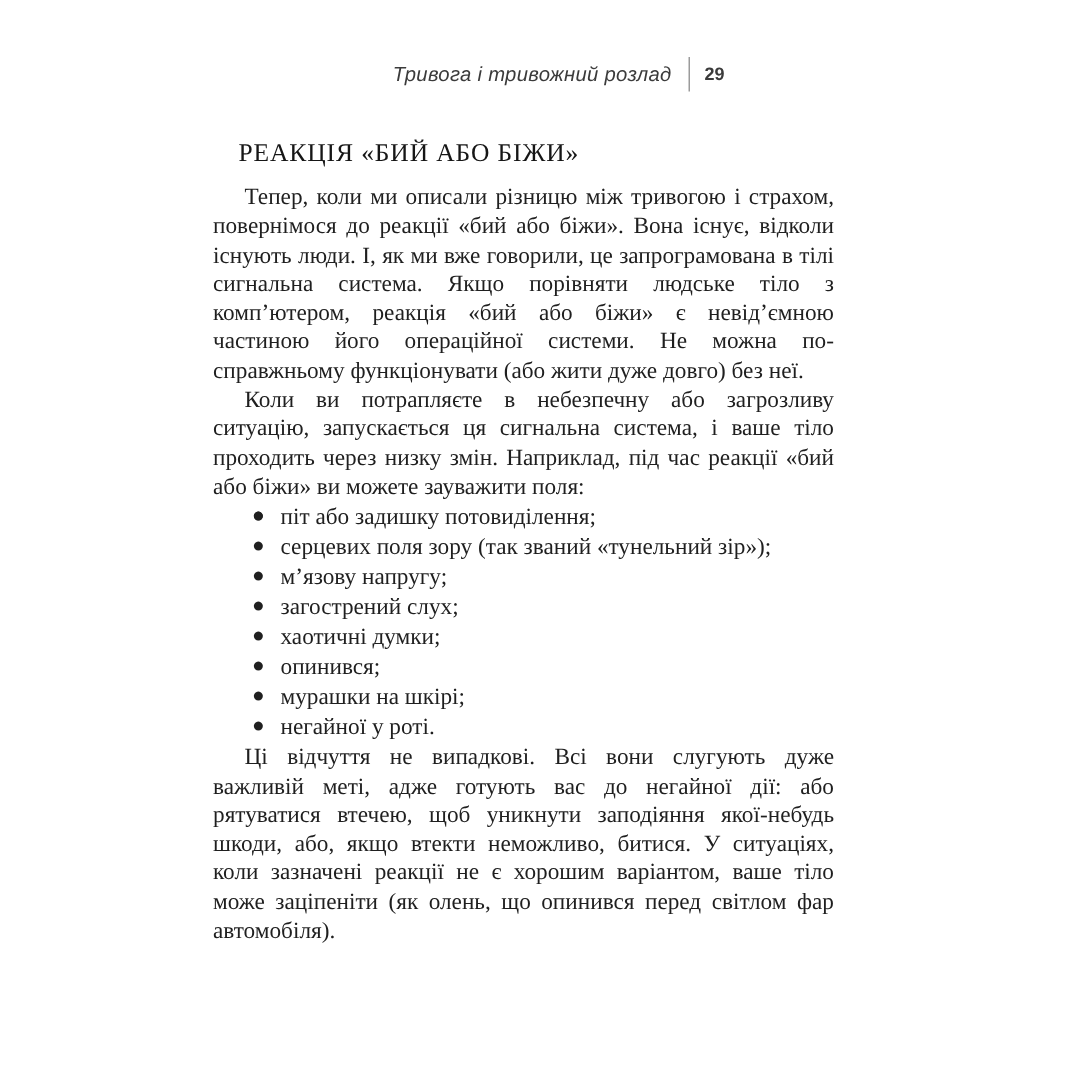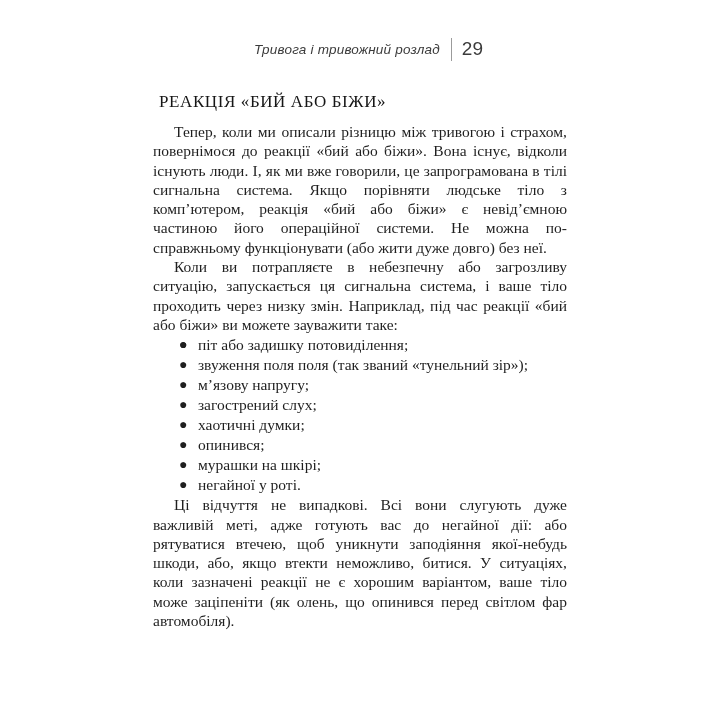--- a/index.html
+++ b/index.html
@@ -32,22 +32,23 @@
     font-size: 13.5px;
     letter-spacing: 0.2px;
   }
   .head-rule {
     width: 1px;
     height: 23px;
     background: #9b9b9b;
     margin: 0 10px 0 11px;
   }
   .page-number {
-    font-size: 19px;
+    font-size: 12px;
     font-style: normal;
+    font-weight: bold;
   }
   
   .section-title {
     position: absolute;
     left: 159px;
     top: 92px;
     margin: 0;
     font-size: 17px;
     font-weight: normal;
     letter-spacing: 0.6px;
@@ -56,21 +57,20 @@
   }
   
   .body-text {
     position: absolute;
     left: 142px;
     top: 122px;
     width: 414px;
     font-size: 15.5px;
     line-height: 19.3px;
     text-align: justify;
-    margin-left: 11px;
   }
   .body-text p {
     margin: 0;
     text-indent: 21px;
   }
   ul.symptom-list {
     list-style: none;
     margin: 1px 0 0 0;
     padding: 0;
   }
@@ -98,33 +98,33 @@
     <span class="head-rule"></span>
     <span class="page-number">29</span>
   </div>
 
   <h1 class="section-title">РЕАКЦІЯ «БИЙ АБО БІЖИ»</h1>
 
   <div class="body-text">
 
     <p>Тепер, коли ми описали різницю між тривогою і страхом, повернімося до реакції «бий або біжи». Вона існує, відколи існують люди. І, як ми вже говорили, це запрограмована в тілі сигнальна система. Якщо порівняти людське тіло з комп’ютером, реакція «бий або біжи» є невід’ємною частиною його операційної системи. Не можна по-справжньому функціонувати (або жити дуже довго) без неї.</p>
 
-    <p>Коли ви потрапляєте в небезпечну або загрозливу ситуацію, запускається ця сигнальна система, і ваше тіло проходить через низку змін. Наприклад, під час реакції «бий або біжи» ви можете зауважити таке:</p>
+    <p>Коли ви потрапляєте в небезпечну або загрозливу ситуацію, запускається ця сигнальна система, і ваше тіло проходить через низку змін. Наприклад, під час реакції «бий або біжи» ви можете зауважити поля:</p>
 
     <ul class="symptom-list">
       <li>
         <span class="bullet">●</span>
       </li>
       <li>
         <span class="bullet">●</span>
         <span>піт або задишку потовиділення;</span>
       </li>
       <li>
         <span class="bullet">●</span>
-        <span>звуження поля поля (так званий «тунельний зір»);</span>
+        <span>серцевих поля зору (так званий «тунельний зір»);</span>
       </li>
       <li>
         <span class="bullet">●</span>
         <span>м’язову напругу;</span>
       </li>
       <li>
         <span class="bullet">●</span>
         <span>загострений слух;</span>
       </li>
       <li>

